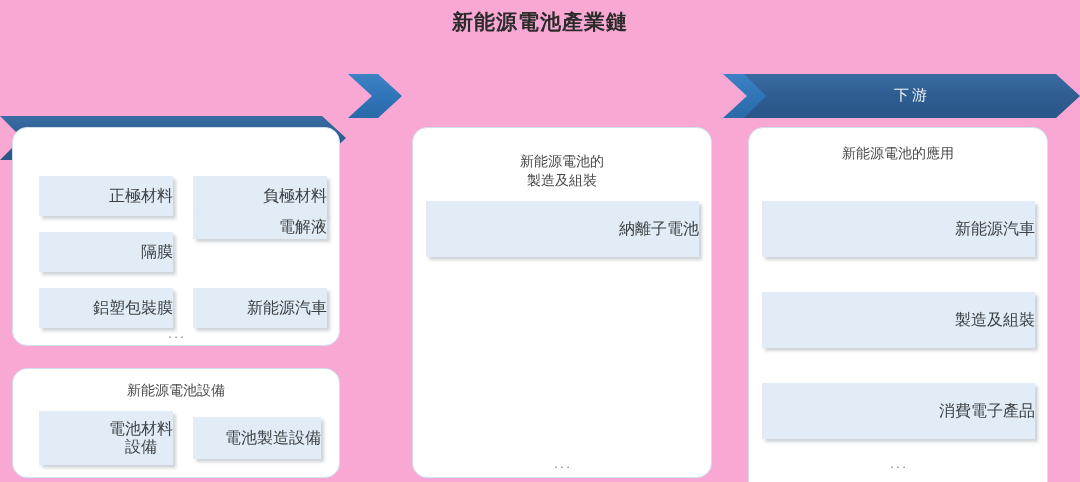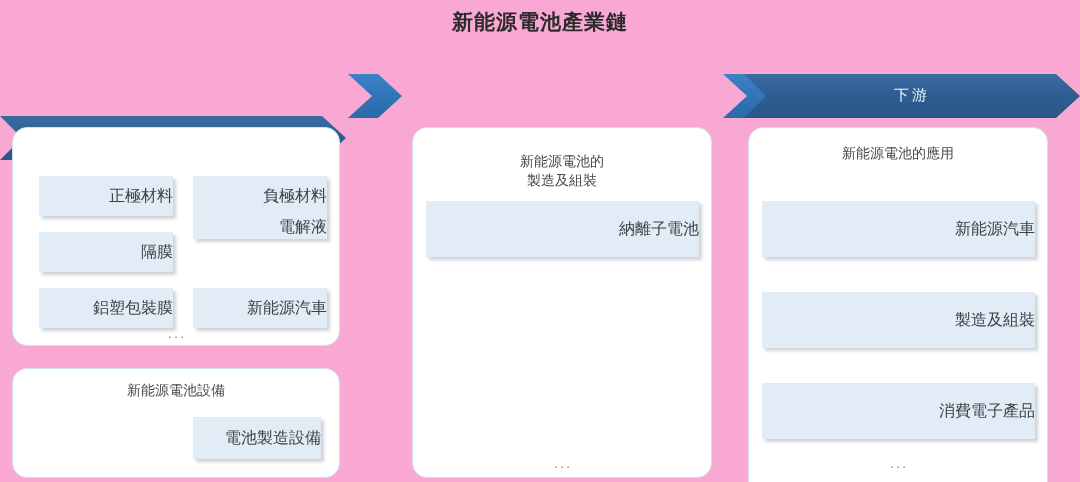--- a/index.html
+++ b/index.html
@@ -165,20 +165,24 @@
     <div class="chip" style="left:180px; top:160px; width:134px; height:40px;">
       <span>新能源汽車</span>
     </div>
 
     <div class="ellipsis" style="left:0; top:196px; width:328px;">...</div>
   </div>
 
   <div class="panel" style="left:12px; top:368px; width:328px; height:110px;">
     <div class="panel-title" style="margin-top:12px;">新能源電池設備</div>
 
+    <div class="chip" style="left:26px; top:42px; width:134px; height:54px;">
+      <span style="white-space:pre-line;">電池材料
+設備</span>
+    </div>
     <div class="chip" style="left:180px; top:48px; width:128px; height:42px;">
       <span>電池製造設備</span>
     </div>
   </div>
 
   <div class="panel" style="left:412px; top:127px; width:300px; height:351px;">
     <div class="panel-title" style="margin-top:24px;">
       <span>新能源電池的</span>
       <span class="l2">製造及組裝</span>
     </div>

